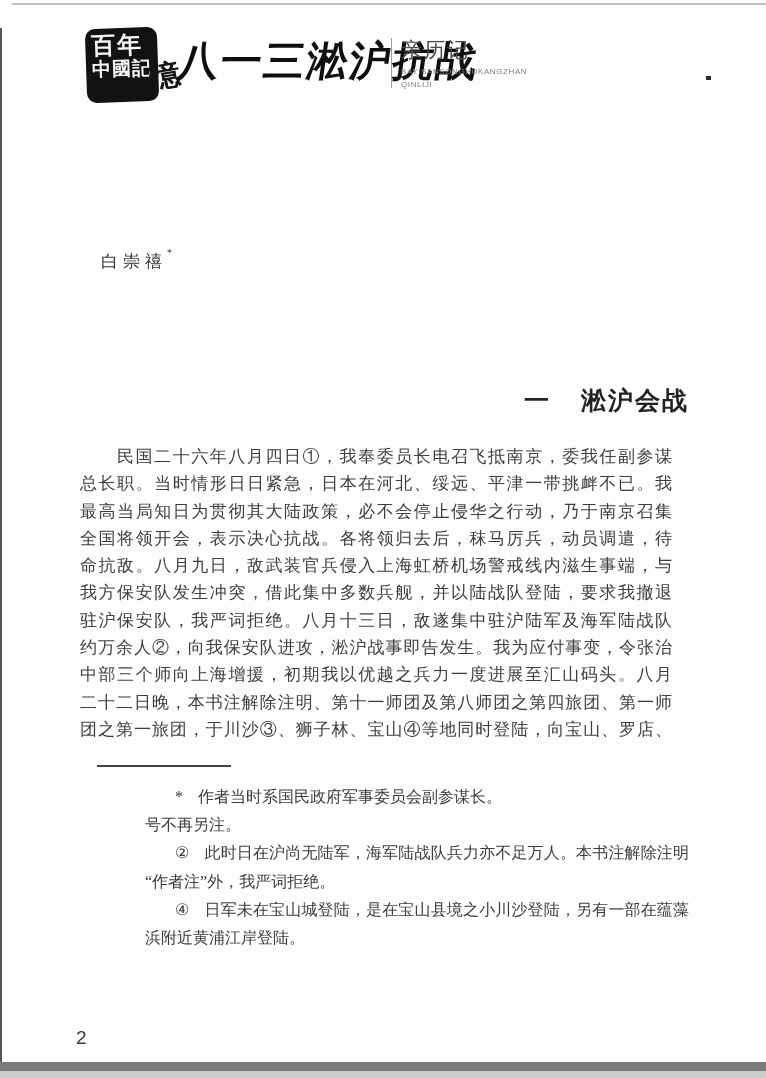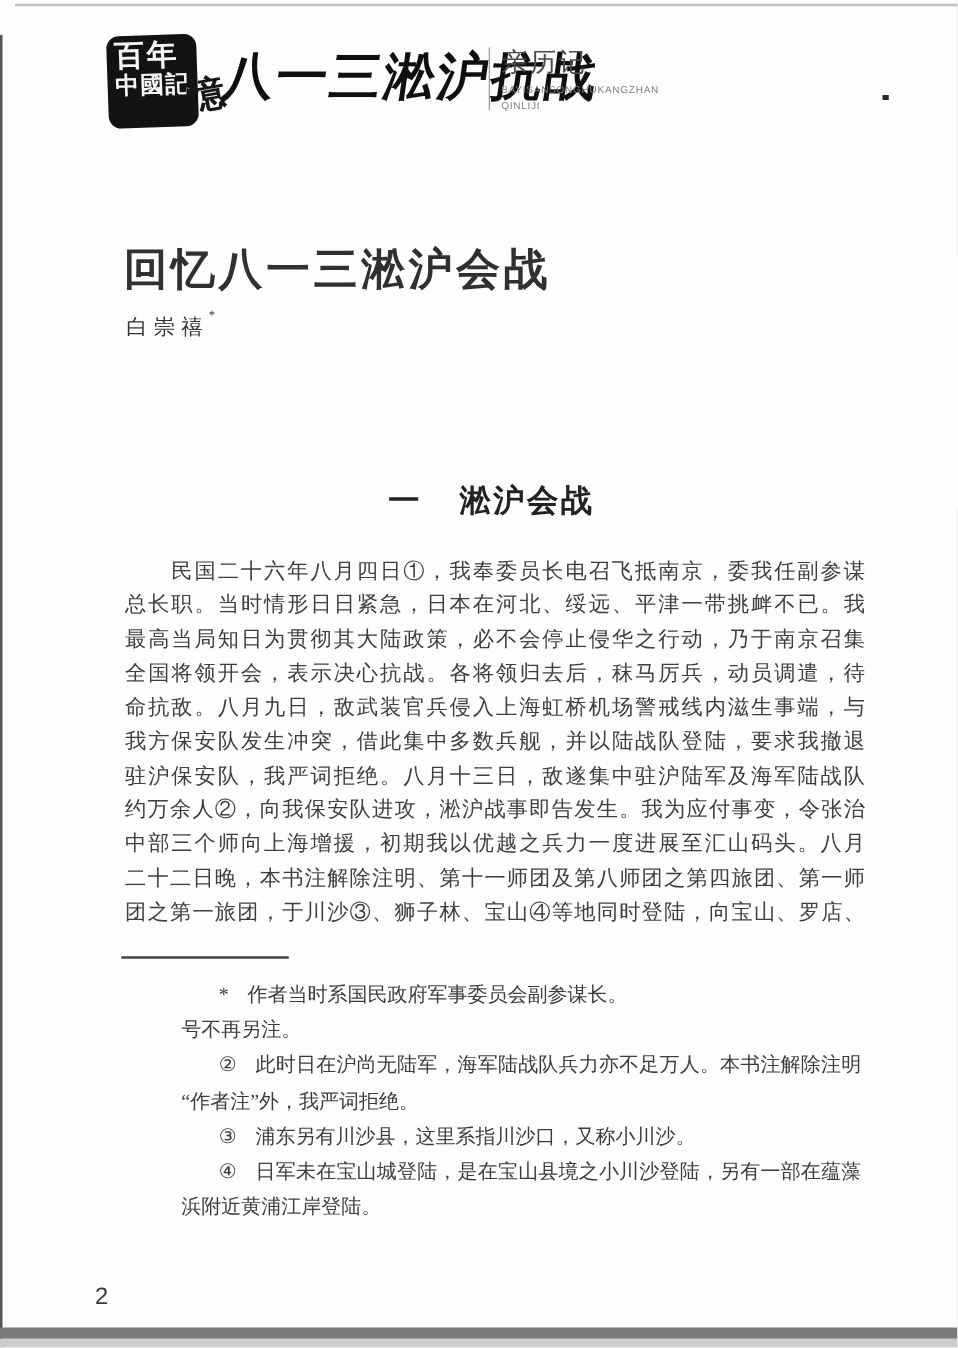--- a/index.html
+++ b/index.html
@@ -44,27 +44,27 @@
   
   .article-title {
     position:absolute; left:99px; top:192px;
     font-size:35px; font-weight:600; letter-spacing:3px; color:#303030;
     font-family:"Liberation Sans","DejaVu Sans",sans-serif; white-space:nowrap;
   }
   .author { position:absolute; left:101px; top:250px; font-size:17px; letter-spacing:5px; color:#333; }
   .author .sup-mark { font-size:10px; vertical-align:top; position:relative; top:-3px; letter-spacing:0; }
 
   .section-heading {
-    position:absolute; left:97px; top:384px; width:592px; text-align:center;
+    position:absolute; left:97px; top:384px; width:592px; text-align:right;
     font-size:25px; font-weight:bold; color:#222; letter-spacing:2px;
   }
   .sec-gap { display:inline-block; width:30px; }
 
   
-  .body-block { position:absolute; left:100px; top:443px; width:592px;
+  .body-block { position:absolute; left:80px; top:443px; width:592px;
     font-size:17px; line-height:27.3px; color:#3e3e3e; }
   .body-line { text-align:justify; text-align-last:justify; height:27.3px; overflow:hidden; white-space:nowrap; }
   .body-line.indent { text-indent:37px; }
 
   
   .fn-rule { position:absolute; left:97px; top:765px; width:134px; height:2px; background:#454545; }
   .fn-block { position:absolute; left:97px; top:783px; width:592px;
     font-size:16px; line-height:28.2px; color:#3c3c3c; }
   .fn-line { height:28.2px; overflow:hidden; white-space:nowrap;margin-left:48px; }
   .fn-first { padding-left:30px; }
@@ -95,21 +95,20 @@
     <div class="seal-tail">憶</div>
     <div class="series-title">八一三淞沪抗战</div>
     <div class="header-divider"></div>
     <div class="header-right">
       <div class="subtitle">亲历记</div>
       <div class="subtitle-roman">BAYISANSONGHUKANGZHAN</div>
       <div class="subtitle-roman">QINLIJI</div>
     </div>
   </div>
 
-  <div class="article-title">回忆八一三淞沪会战</div>
   <div class="author">
     <span>白崇禧</span><span class="sup-mark">*</span>
   </div>
 
   <div class="section-heading">
     <span>一</span><span class="sec-gap"></span><span>淞沪会战</span>
   </div>
 
   <div class="body-block">
     <div class="body-line indent">民国二十六年八月四日①，我奉委员长电召飞抵南京，委我任副参谋</div>
@@ -132,23 +131,20 @@
       <span class="fn-marker">*</span><span>作者当时系国民政府军事委员会副参谋长。</span>
     </div>
 
     <div class="fn-line">号不再另注。</div>
 
     <div class="fn-line fn-first fill">
       <span class="fn-marker">②</span><span>此时日在沪尚无陆军，海军陆战队兵力亦不足万人。本书注解除注明</span>
     </div>
     <div class="fn-line">“作者注”外，我严词拒绝。</div>
 
-    <div class="fn-line fn-first">
-      <span class="fn-marker">③</span><span>浦东另有川沙县，这里系指川沙口，又称小川沙。</span>
-    </div>
 
     <div class="fn-line fn-first fill">
       <span class="fn-marker">④</span><span>日军未在宝山城登陆，是在宝山县境之小川沙登陆，另有一部在蕴藻</span>
     </div>
     <div class="fn-line">浜附近黄浦江岸登陆。</div>
 
   </div>
 
   <div class="page-number">2</div>
 

